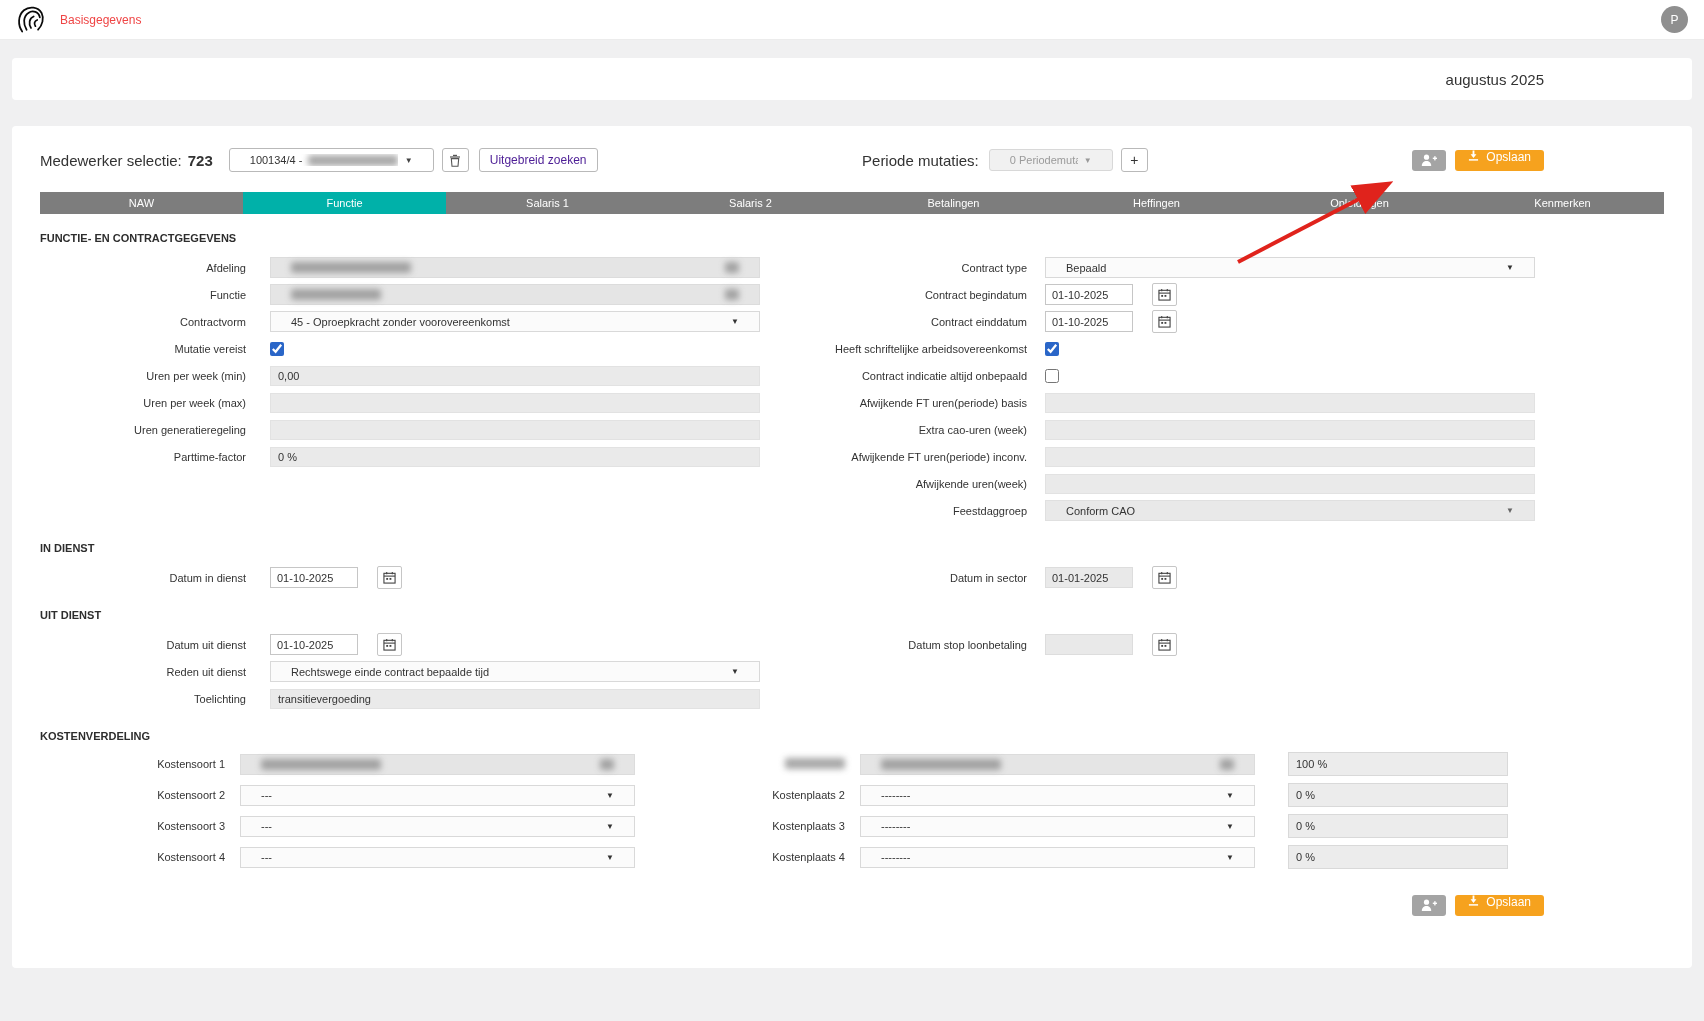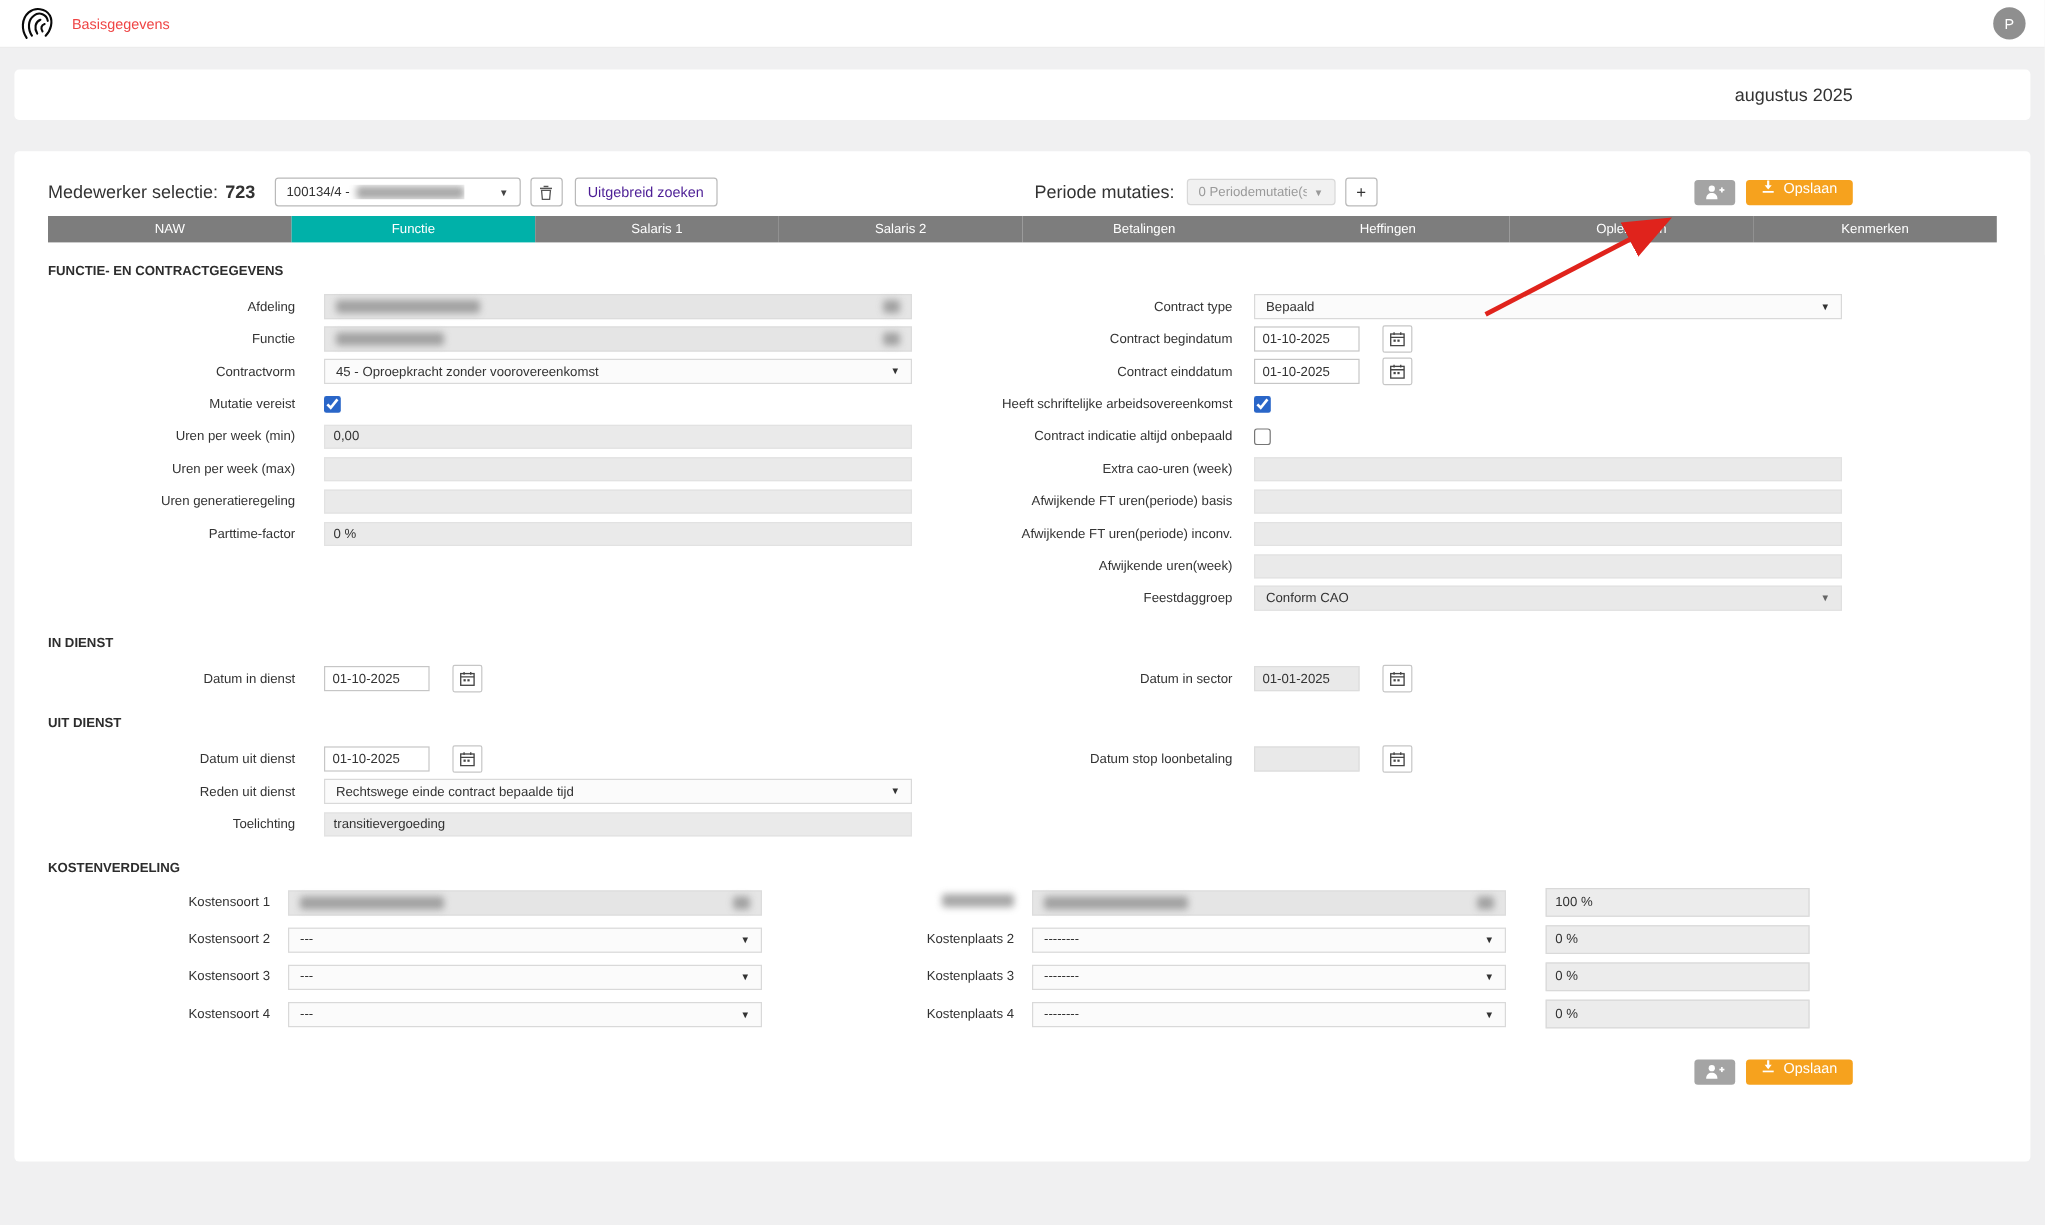--- a/index.html
+++ b/index.html
@@ -20,40 +20,40 @@
               align-items:center;justify-content:flex-end;padding-right:148px;font-size:15px}
 
   
   .panel{margin:26px 12px 14px;background:#fff;border-radius:4px;padding:22px 28px 18px;min-height:842px}
 
   
   .toolbar{display:flex;align-items:center;font-size:15px}
   .tb-left{display:flex;align-items:center}
   .tb-count{font-weight:bold;margin:0 16px 0 6px}
   .sel{display:flex;align-items:center;justify-content:space-between;height:24px;border:1px solid #b9b9b9;
-       border-radius:3px;background:#fff;padding:0 9px;font-size:11px;cursor:pointer}
+       border-radius:3px;background:#fff;padding:0 20px;font-size:11px;cursor:pointer}
   .employee-sel{width:205px}
   .sel-text{display:flex;align-items:center;gap:6px;white-space:nowrap;overflow:hidden}
   .caret{font-size:8px;color:#444;margin-left:6px;flex:0 0 auto}
   .icon-btn{height:24px;min-width:27px;border:1px solid #b9b9b9;border-radius:3px;background:#fff;margin-left:8px;
             display:flex;align-items:center;justify-content:center;cursor:pointer;font-size:14px;color:#333;padding:0 6px;font-family:inherit}
   .text-btn{height:24px;border:1px solid #b9b9b9;border-radius:3px;background:#fff;margin-left:10px;padding:0 10px;
             font-size:12px;color:#4c1d95;cursor:pointer;font-family:inherit}
   .tb-mid{display:flex;align-items:center;margin-left:auto}
   .tb-mid .tb-label{margin-right:10px}
   .period-sel{width:124px;height:22px;background:#f1f1f1;border-color:#d8d8d8;color:#9a9a9a;cursor:default}
   .period-sel .caret{color:#9a9a9a}
   .tb-right{display:flex;align-items:center;margin-left:auto;margin-right:120px;gap:9px}
   .person-btn{width:34px;height:21px;background:#a4a4a4;border:none;border-radius:3px;display:flex;
               align-items:center;justify-content:center;cursor:pointer}
   .save-btn{height:21px;background:var(--orange,#f6a21e);border:none;border-radius:3px;color:#fff;font-size:12px;
             display:flex;align-items:flex-start;gap:7px;padding:0 13px;cursor:pointer;font-family:Liberation Sans, sans-serif}
 
   
-  .tabs{display:flex;gap:0;margin-top:8px}
+  .tabs{display:flex;gap:0;margin-top:20px}
   .tab{flex:1;height:22px;line-height:22px;text-align:center;font-size:11px;color:#fff;
        background:var(--tab_gray,#7d7d7d);cursor:pointer}
   .tab.active{background:var(--teal,#00b1a9)}
 
   
   .section-title{font-size:11px;font-weight:bold;margin:18px 0 10px;color:#2d2d2d}
   .form-grid{display:grid;grid-template-columns:760px 1fr;column-gap:30px;align-items:start}
   .row{display:flex;align-items:center;height:27px}
   .lbl{flex:0 0 230px;text-align:right;padding-right:24px;font-size:11px;color:#333}
   .col-right .lbl{flex:0 0 215px;padding-right:18px}
@@ -285,27 +285,27 @@
           <input type="checkbox" class="cb" checked="" style="">
         </div>
       </div>
       <div class="row">
         <label class="lbl">Contract indicatie altijd onbepaald</label>
         <div class="ctrl">
           <input type="checkbox" class="cb" style="">
         </div>
       </div>
       <div class="row">
+        <label class="lbl">Afwijkende FT uren(periode) basis</label>
+        <div class="ctrl">
+            <input class="txt" value="" style="">
+          </div>
+      </div>
+      <div class="row">
         <label class="lbl">Extra cao-uren (week)</label>
-        <div class="ctrl">
-            <input class="txt" value="" style="">
-          </div>
-      </div>
-      <div class="row">
-        <label class="lbl">Afwijkende FT uren(periode) basis</label>
         <div class="ctrl">
             <input class="txt" value="" style="">
           </div>
       </div>
       <div class="row">
         <label class="lbl">Afwijkende FT uren(periode) inconv.</label>
         <div class="ctrl">
             <input class="txt" value="" style="">
           </div>
       </div>

